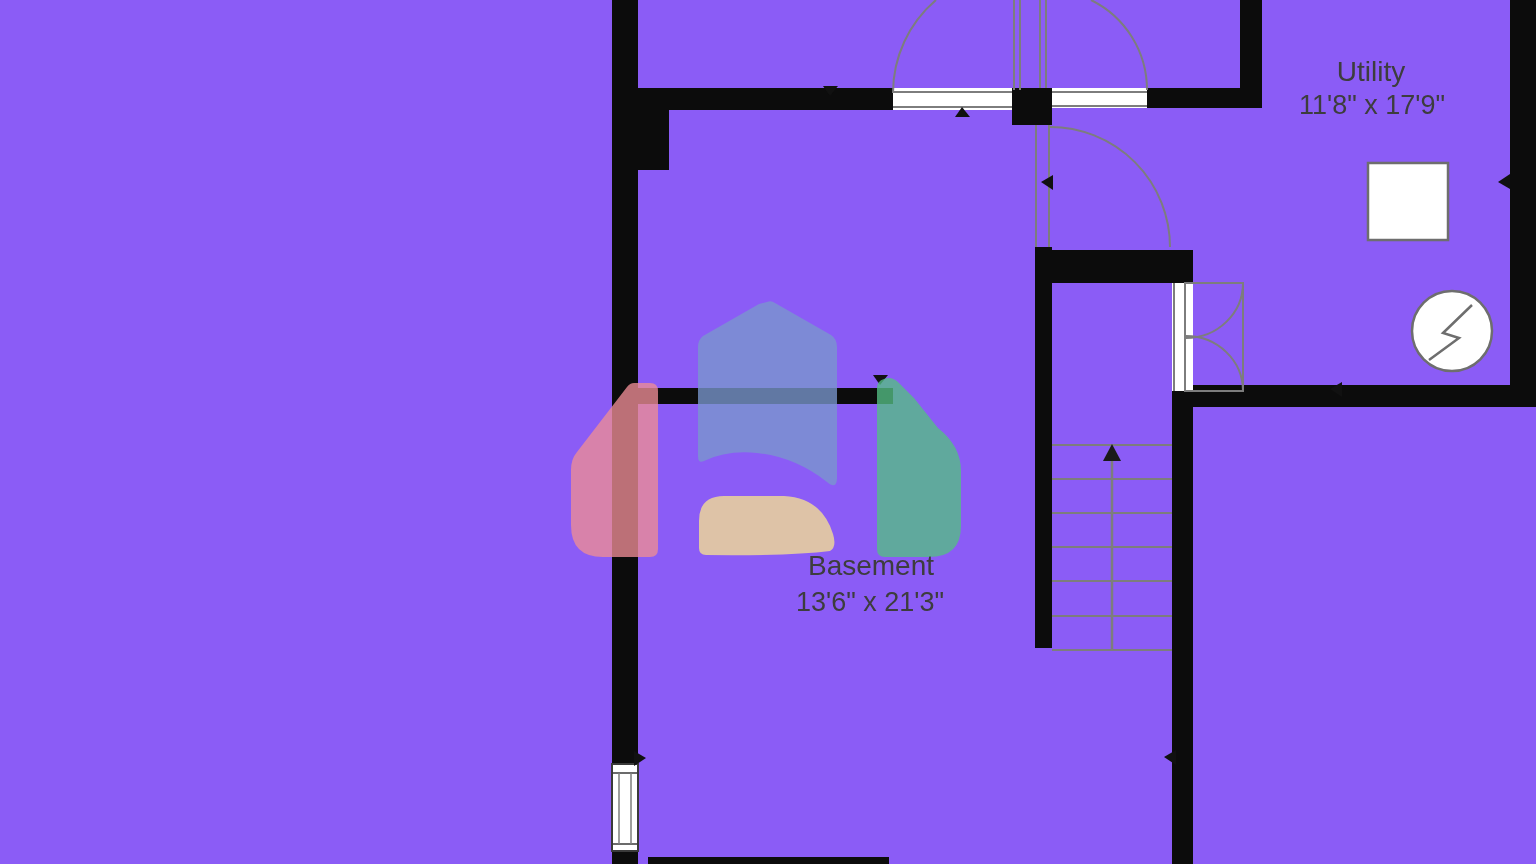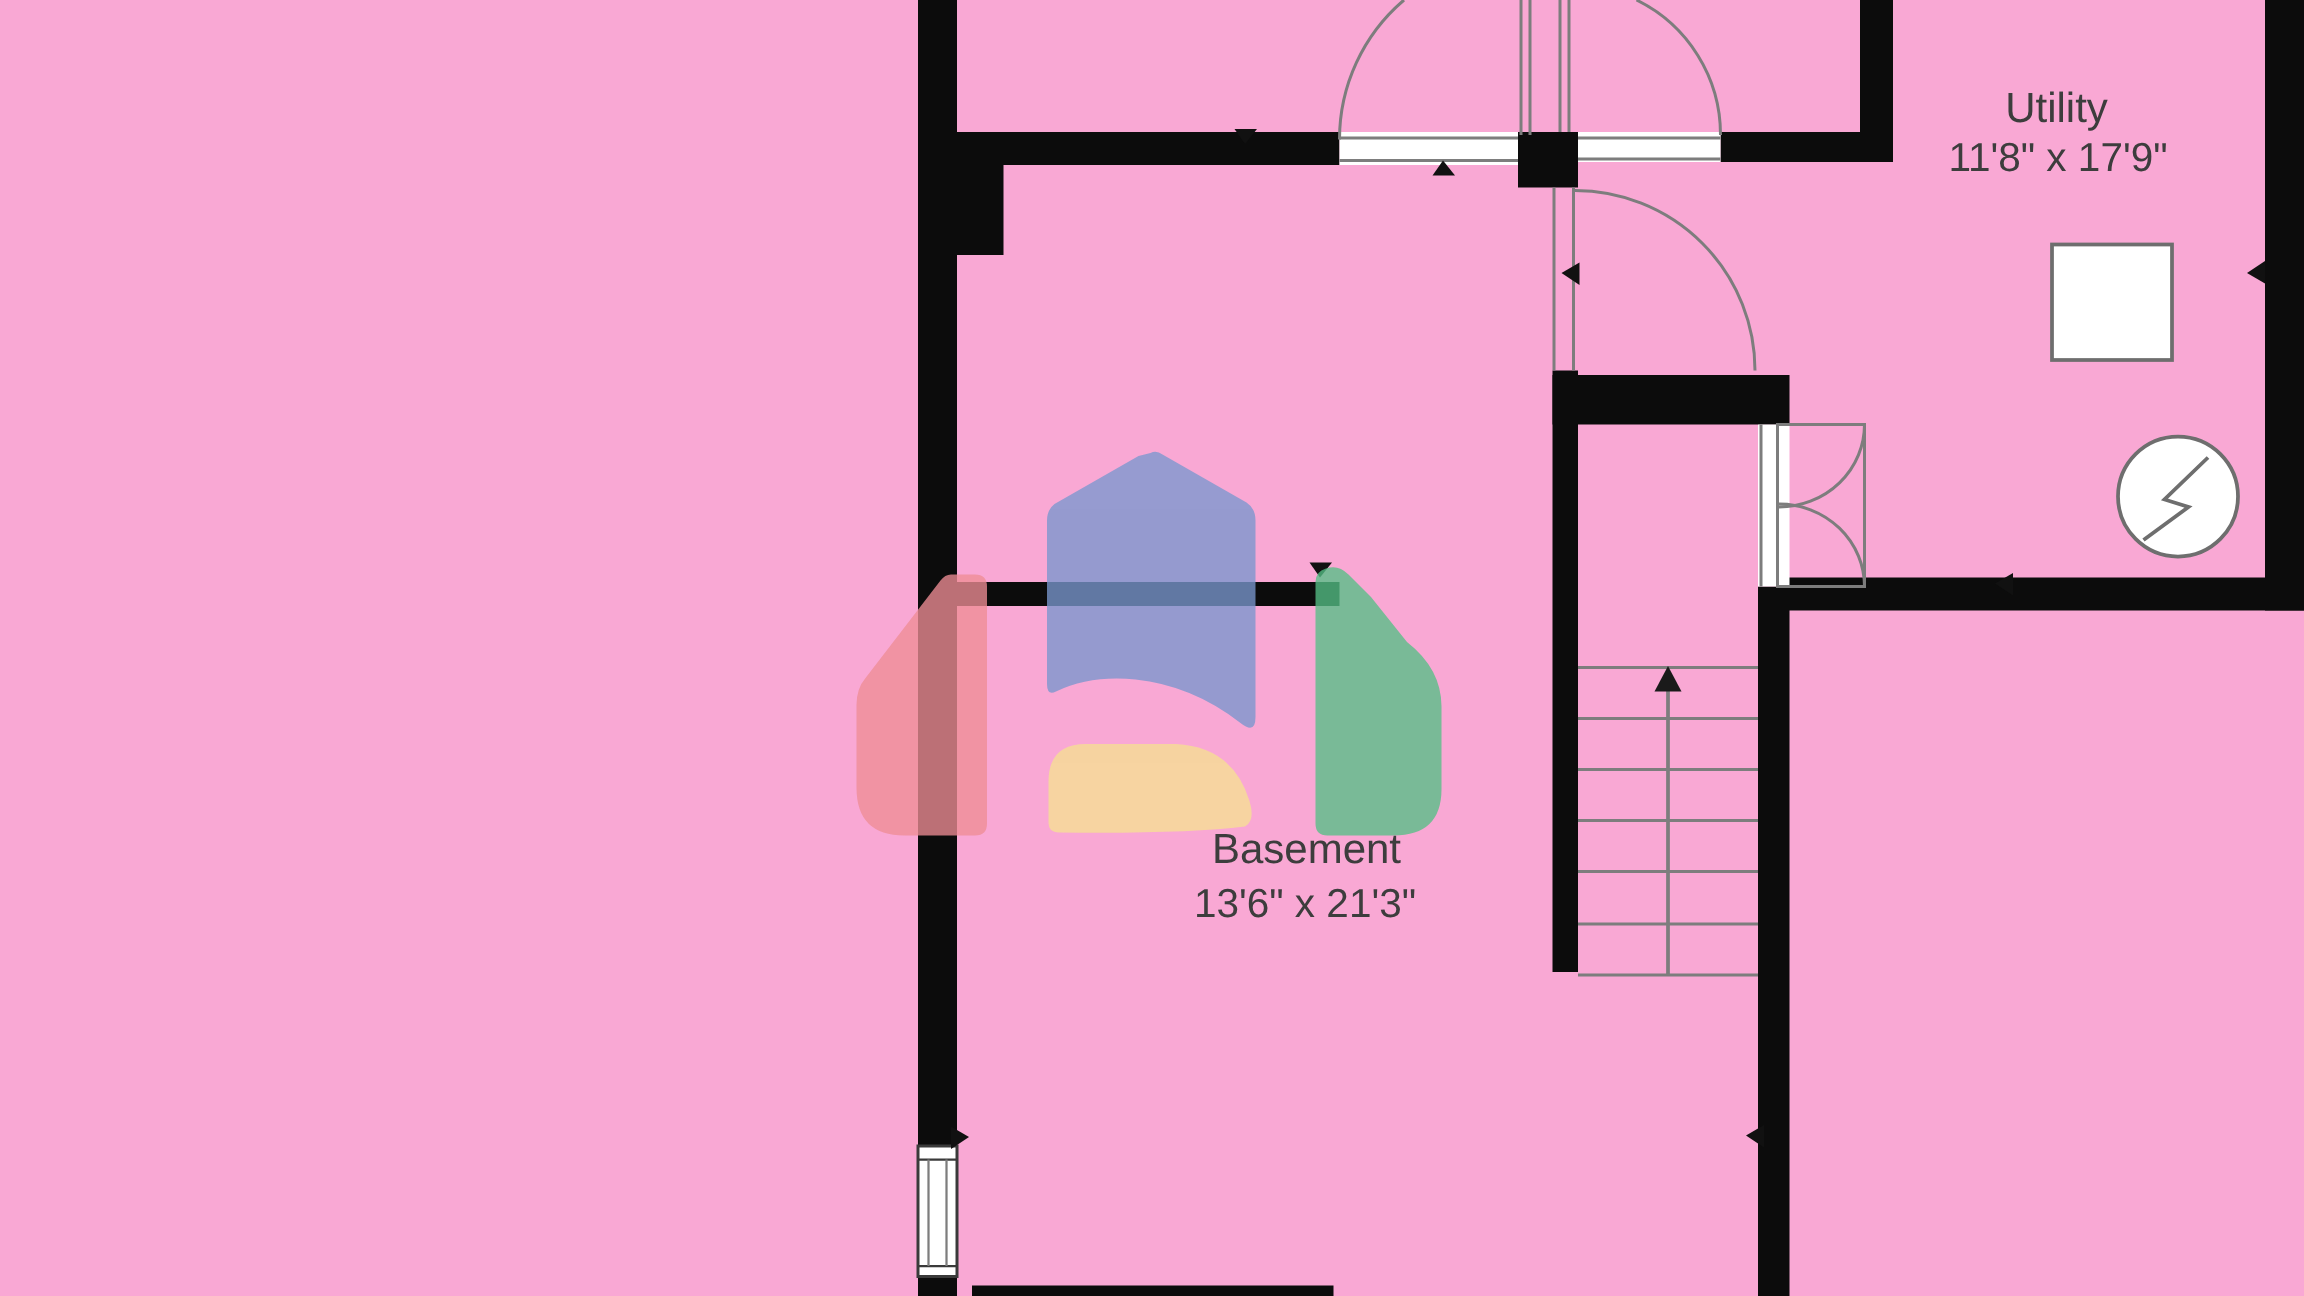--- a/index.html
+++ b/index.html
@@ -1,16 +1,16 @@
 <!DOCTYPE html>
 <html><head>
 <meta charset="utf-8">
 <style>
   html,body{margin:0;padding:0;background:#ffffff;}
-  .stage{position:relative;width:1536px;height:864px;background:#f9a8d4;overflow:hidden;
+  .stage{position:relative;width:1536px;height:864px;background:#8b5cf6;overflow:hidden;
          font-family:"Liberation Sans", sans-serif;}
   svg{position:absolute;left:0;top:0;}
   .wm{opacity:0.78;}
   .room-name{font-size:28px;}
   .room-dims{font-size:27px;}
   text{font-family:"Liberation Sans", sans-serif;}
 </style>
 </head>
 <body>
 

